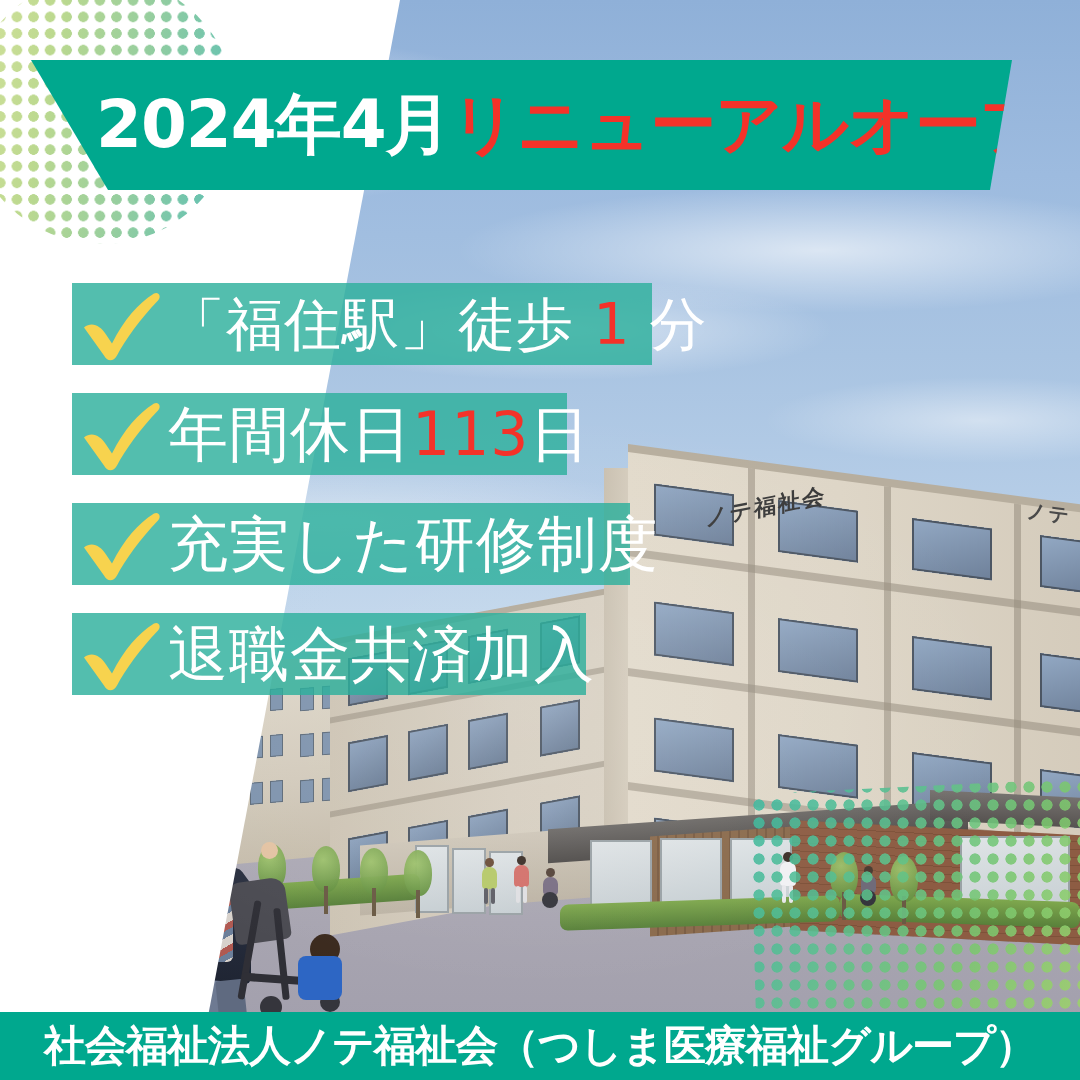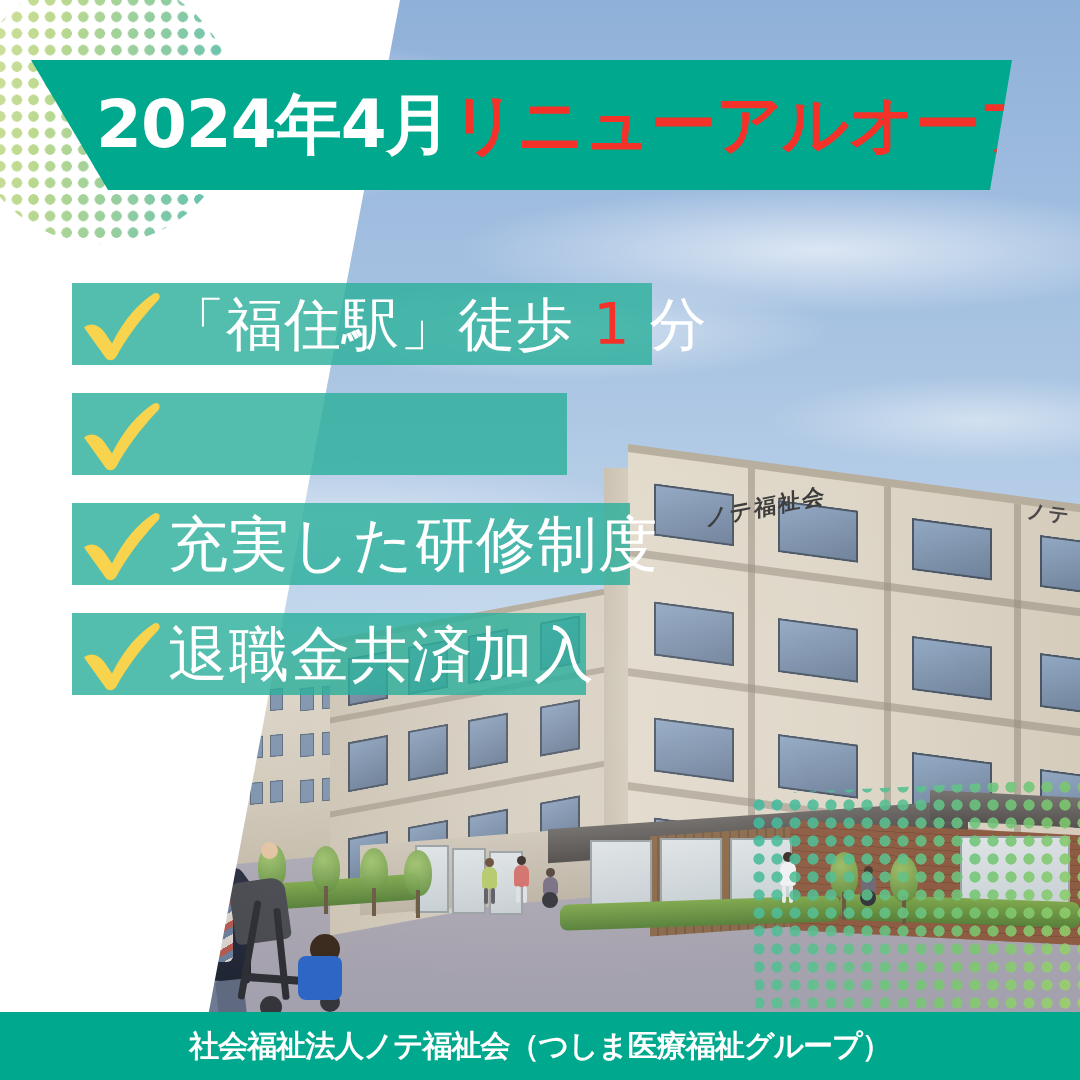--- a/index.html
+++ b/index.html
@@ -217,21 +217,21 @@
   .f2{left:72px;top:393px;width:495px;height:82px;}
   .f3{left:72px;top:503px;width:558px;height:82px;}
   .f4{left:72px;top:613px;width:514px;height:82px;}
 
   
   .footer{
     position:absolute;left:0;bottom:0;width:1080px;height:68px;
     background:#00a88e;display:flex;align-items:center;justify-content:center;
   }
   .footer-text{
-    color:#ffffff;font-size:30px;font-weight:700;white-space:nowrap;
+    color:#ffffff;font-size:42px;font-weight:700;white-space:nowrap;
     font-family:Liberation Sans, sans-serif;letter-spacing:-1px;
   }
 </style>
 </head>
 <body>
 
 <div id="poster">
 
   <div class="scene">
     <div class="sky"></div>
@@ -465,20 +465,21 @@
     </span>
     <span class="f-text"><span>「福住駅」徒歩 </span><span class="r">1</span><span> 分</span></span>
   </div>
 
   <div class="feature f2">
     <span class="check">
       <svg width="86" height="72" viewBox="0 0 86 72" aria-hidden="true">
         <path d="M6 38 C14 32 22 36 28 45 L34 54 C46 30 60 14 76 4 C80 2 84 6 80 11 C62 30 48 49 39 66 C35 73 29 72 26 66 Z" fill="#F7D34E"></path>
       </svg>
     </span>
+    <span class="f-text"><span>年間休日</span><span class="r">113</span><span>日</span></span>
   </div>
 
   <div class="feature f4">
     <span class="check">
       <svg width="86" height="72" viewBox="0 0 86 72" aria-hidden="true">
         <path d="M6 38 C14 32 22 36 28 45 L34 54 C46 30 60 14 76 4 C80 2 84 6 80 11 C62 30 48 49 39 66 C35 73 29 72 26 66 Z" fill="#F7D34E"></path>
       </svg>
     </span>
     <span class="f-text"><span>退職金共済加入</span><span class="r"></span><span></span></span>
   </div>

